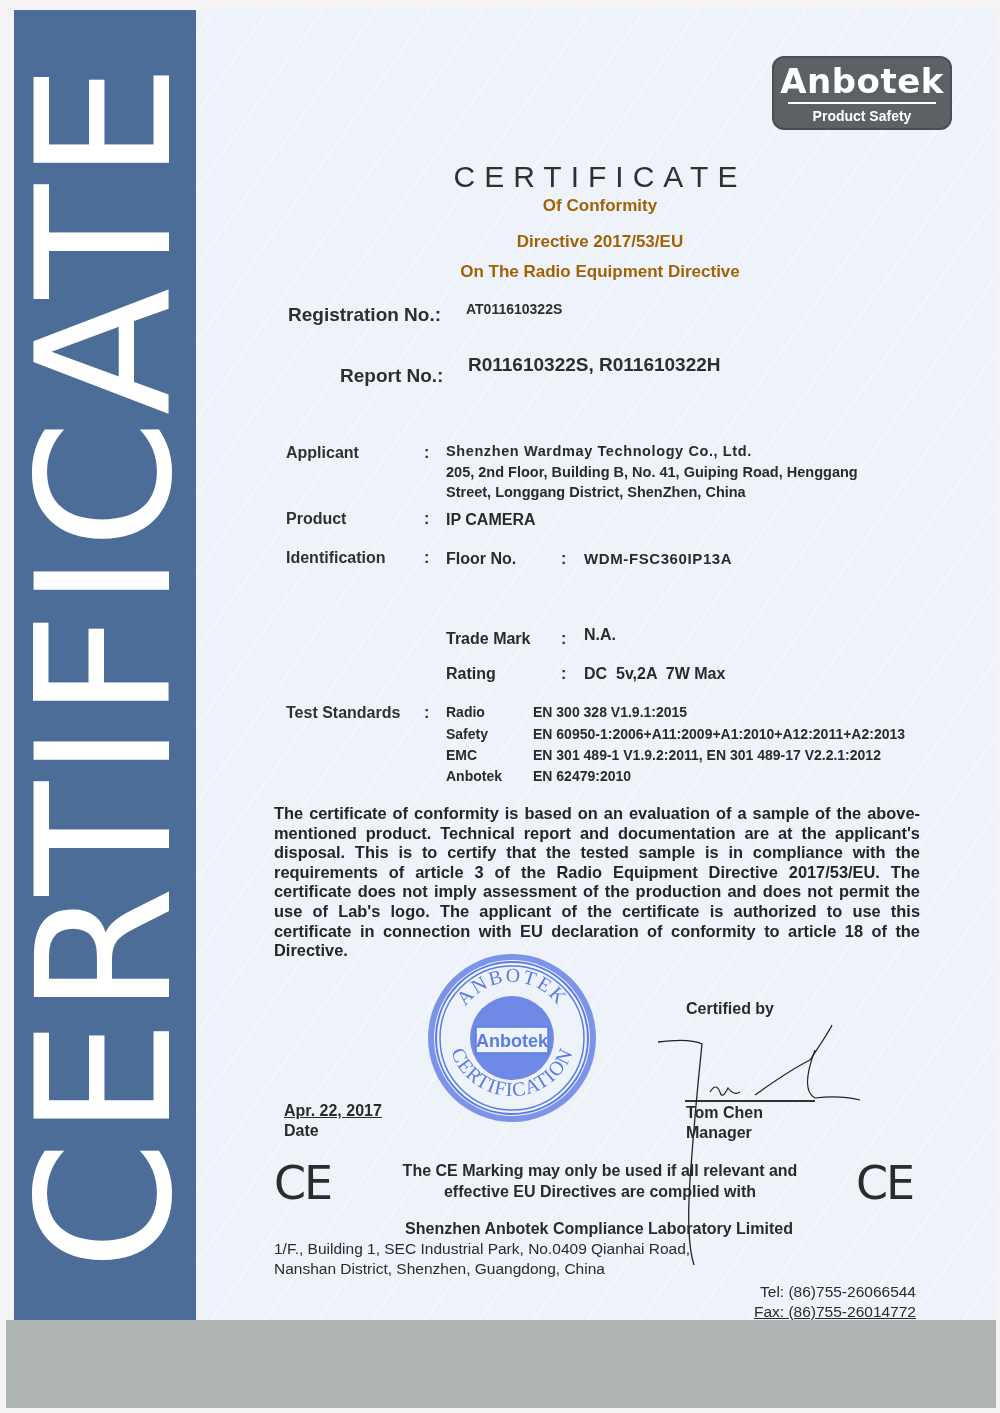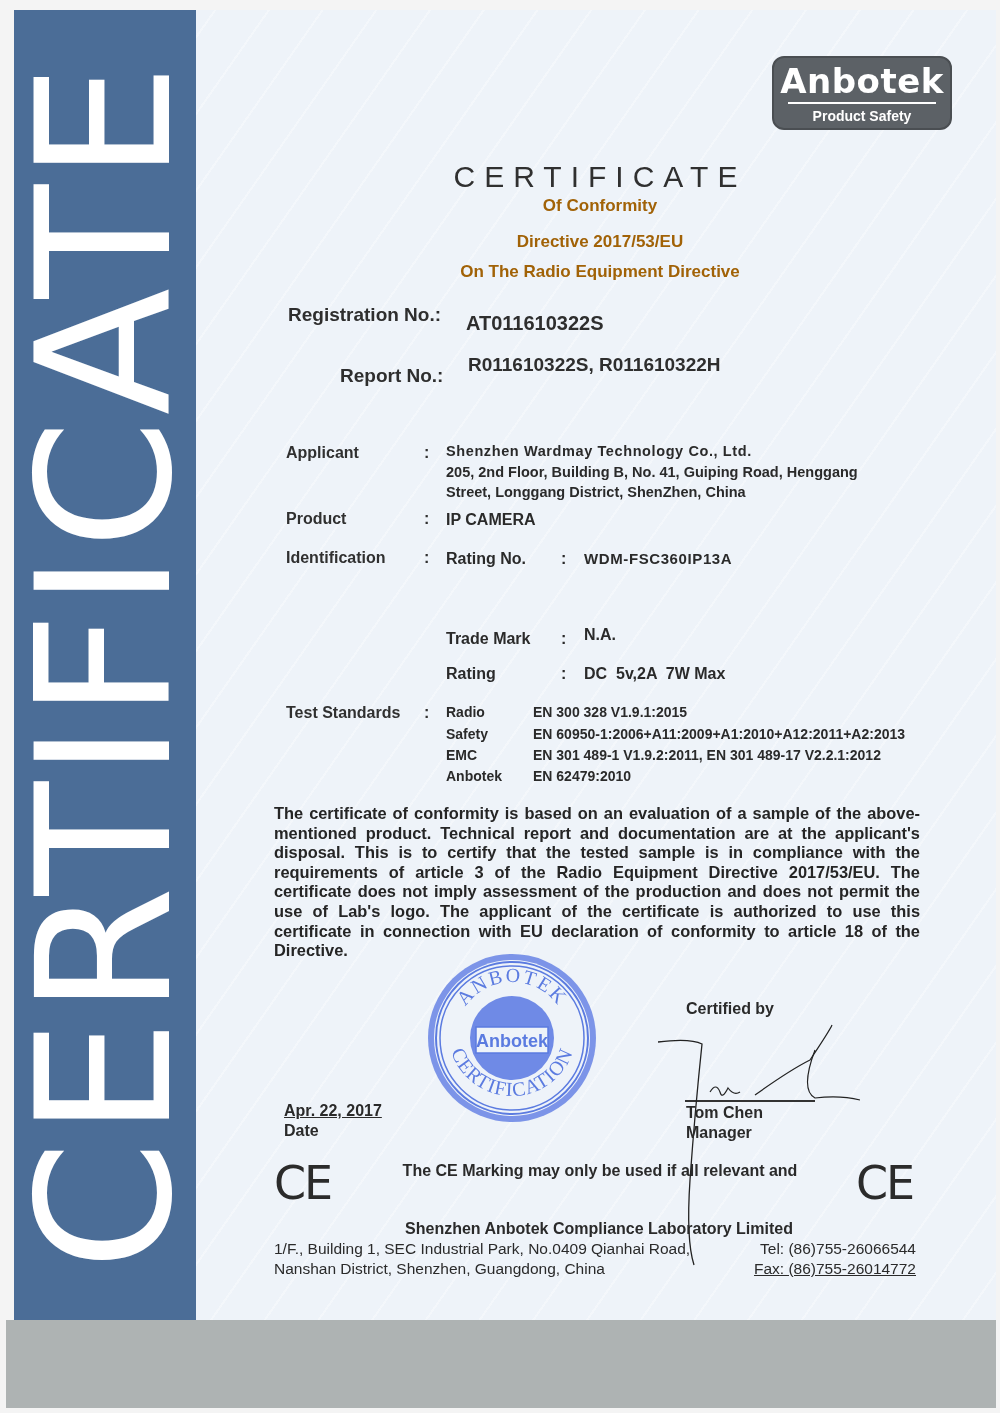--- a/index.html
+++ b/index.html
@@ -19,21 +19,21 @@
   .logo { position: absolute; left: 772px; top: 56px; width: 180px; height: 74px; background: #5c6166; border-radius: 12px; border: 2px solid #4a4e52;
     color: #fff; text-align: center; }
   .logo .brand { font-family: "DejaVu Sans", sans-serif; font-weight: 700; font-size: 34px; line-height: 40px; margin-top: 3px; letter-spacing: 0.5px; }
   .logo .rule { height: 2px; background: #fff; margin: 1px 14px 3px; }
   .logo .sub { font-family: Liberation Sans, sans-serif; font-weight: 700; font-size: 14px; line-height: 18px; }
 
   .title { position: absolute; left: 430px; top: 160px; width: 340px; text-align: center; font-size: 30px; letter-spacing: 9px; color: #303030; font-weight: 400; }
   .subtitle { position: absolute; left: 400px; width: 400px; text-align: center; font-size: 17px; font-weight: 700; color: #a16207; }
 
   .reg-label { position: absolute; left: 288px; top: 304px; font-size: 19px; font-weight: 700; color: #2e2e2e; }
-  .reg-value { position: absolute; left: 466px; top: 312px; font-size: 20px; font-weight: 700; color: #2e2e2e; }
+  .reg-value { position: absolute; left: 466px; top: 301px; font-size: 14px; font-weight: 700; color: #2e2e2e; }
   .rep-label { position: absolute; left: 340px; top: 365px; font-size: 19px; font-weight: 700; color: #2e2e2e; }
   .rep-value { position: absolute; left: 468px; top: 352px; font-size: 19px; font-weight: 700; color: #2e2e2e; line-height: 25px; }
 
   .lbl { position: absolute; left: 286px; font-size: 16px; font-weight: 700; color: #303030; text-align: center; }
   .colon { position: absolute; left: 424px; font-size: 16px; font-weight: 700; color: #303030; }
   .val { position: absolute; left: 446px; font-size: 14.5px; font-weight: 700; color: #2a2a2a; line-height: 19px; }
   .mono-val { letter-spacing: 0.6px; }
 
   .std-row { position: absolute; left: 446px; font-size: 14px; font-weight: 700; color: #2a2a2a; }
   .std-row .cat { display: inline-block; width: 87px; }
@@ -48,21 +48,21 @@
   .signature { position: absolute; left: 650px; top: 1020px; width: 220px; height: 250px; pointer-events: none; }
 
   .date-val { position: absolute; left: 284px; top: 1102px; font-size: 16px; font-weight: 700; color: #2a2a2a; text-decoration: underline; }
   .date-lbl { position: absolute; left: 284px; top: 1122px; font-size: 16px; font-weight: 700; color: #2a2a2a; }
 
   .ce { position: absolute; top: 1160px; font-family: "DejaVu Sans", sans-serif; font-size: 46px; color: #2b2b2b; letter-spacing: -2px; line-height: 1; }
   .ce-note { position: absolute; left: 380px; top: 1160px; width: 440px; text-align: center; font-size: 16px; font-weight: 700; line-height: 21px; color: #2a2a2a; }
 
   .lab-name { position: absolute; left: 274px; top: 1220px; width: 650px; text-align: center; font-size: 16px; font-weight: 700; color: #2a2a2a; }
   .addr { position: absolute; left: 274px; font-size: 15.5px; color: #2a2a2a; }
-  .contact { position: absolute; right: 84px; font-size: 15.5px; color: #2a2a2a; text-align: right; }
+  .contact { position: absolute; right: 84px; font-size: 15.5px; color: #2a2a2a; text-align: right; margin-top: 43px; }
 </style>
 </head>
 <body>
 
 <div class="paper">
   <div class="watermark"></div>
 </div>
 <div class="gray-band"></div>
 
 <div class="side-band">
@@ -93,21 +93,21 @@
 <div class="val mono-val" style="top:442px;">Shenzhen Wardmay Technology Co., Ltd.</div>
 <div class="val" style="top:463px;">205, 2nd Floor, Building B, No. 41, Guiping Road, Henggang</div>
 <div class="val" style="top:483px;">Street, Longgang District, ShenZhen, China</div>
 
 <div class="lbl" style="top:510px;">Product</div>
 <div class="colon" style="top:510px;">:</div>
 <div class="val" style="top:510px; font-size:16px;">IP CAMERA</div>
 
 <div class="lbl" style="top:549px;">Identification</div>
 <div class="colon" style="top:549px;">:</div>
-<div class="val" style="top:549px; font-size:16px;">Rating No.</div>
+<div class="val" style="top:549px; font-size:16px;">Floor No.</div>
 <div class="val" style="top:549px; left:561px; font-size:16px;">:</div>
 <div class="val mono-val" style="top:549px; left:584px; font-size:15px;">WDM-FSC360IP13A</div>
 
 <div class="val" style="top:629px; font-size:16px;">Trade Mark</div>
 <div class="val" style="top:629px; left:561px; font-size:16px;">:</div>
 <div class="val" style="top:625px; left:584px; font-size:16px;">N.A.</div>
 
 <div class="val" style="top:664px; font-size:16px;">Rating</div>
 <div class="val" style="top:664px; left:561px; font-size:16px;">:</div>
 <div class="val" style="top:664px; left:584px; font-size:16px; white-space:pre;">DC  5v,2A  7W Max</div>
@@ -163,20 +163,21 @@
   <div>Tom Chen</div>
   <div>Manager</div>
 </div>
 
 <div class="date-val">Apr. 22, 2017</div>
 <div class="date-lbl">Date</div>
 
 <div class="ce" style="left:274px;">CE</div>
 <div class="ce-note">
   <div>The CE Marking may only be used if all relevant and</div>
+  <div>effective EU Directives are complied with</div>
 </div>
 <div class="ce" style="left:856px;">CE</div>
 
 <div class="lab-name">Shenzhen Anbotek Compliance Laboratory Limited</div>
 <div class="addr" style="top:1240px;">1/F., Building 1, SEC Industrial Park, No.0409 Qianhai Road,</div>
 <div class="addr" style="top:1260px;">Nanshan District, Shenzhen, Guangdong, China</div>
 <div class="contact" style="top:1240px;">Tel: (86)755-26066544</div>
 <div class="contact" style="top:1260px;text-decoration:underline;">Fax: (86)755-26014772</div>
 
 </body></html>

